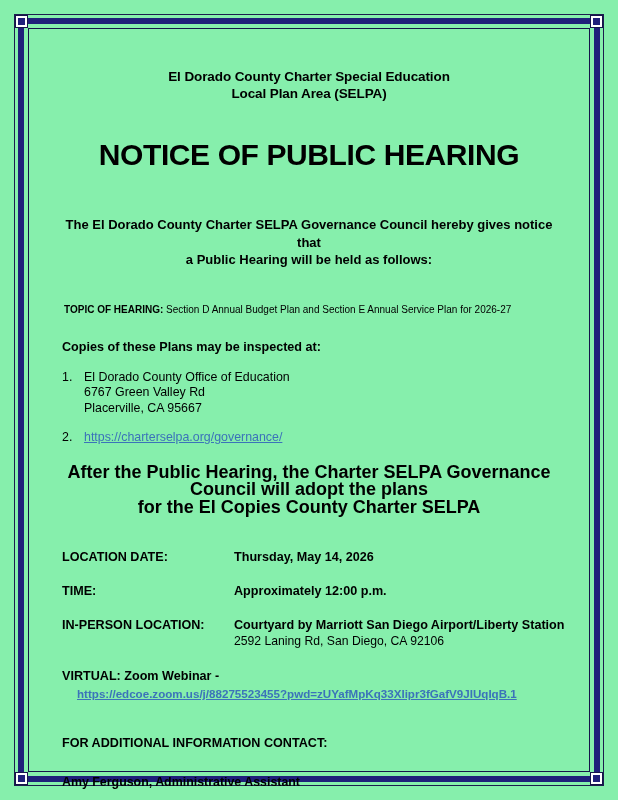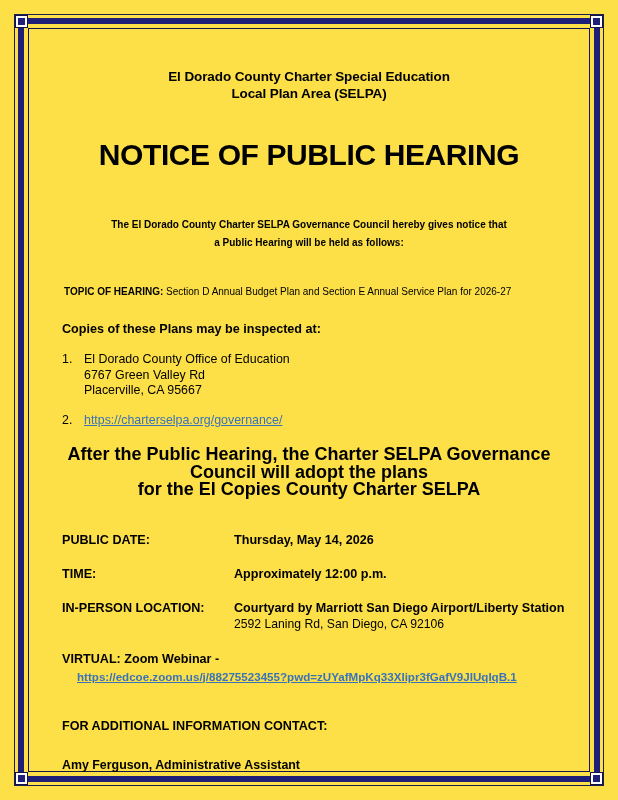--- a/index.html
+++ b/index.html
@@ -12,21 +12,21 @@
     height: 800px;
     overflow: hidden;
     font-family: "Liberation Sans", sans-serif;
     color: #000000;
   }
 
   .page {
     position: relative;
     width: 618px;
     height: 800px;
-    background: #fde047;
+    background: #86efac;
     box-sizing: border-box;
   }
 
   
   .frame-outer {
     position: absolute;
     left: 14px;
     top: 14px;
     right: 14px;
     bottom: 14px;
@@ -99,21 +99,21 @@
     font-weight: bold;
     font-size: 30px;
     line-height: 34px;
     margin: 36px 0 0 0;
     letter-spacing: -0.4px;
   }
 
   .intro {
     text-align: center;
     font-weight: bold;
-    font-size: 10px;
+    font-size: 13px;
     line-height: 17.5px;
     margin: 44px 14px 0 14px;
   }
 
   .topic {
     font-size: 10px;
     line-height: 17px;
     margin: 32px 0 0 16px;
   }
   .topic b { font-weight: bold; }
@@ -261,21 +261,21 @@
     </div>
 
     <div class="after">
       <div>After the Public Hearing, the Charter SELPA Governance Council will adopt the plans</div>
       <div>for the El Copies County Charter SELPA</div>
     </div>
 
     <div class="fields">
 
       <div class="field-row">
-        <div class="field-label">PUBLIC DATE:</div>
+        <div class="field-label">LOCATION DATE:</div>
         <div class="field-value">
           <span class="v-bold">Thursday, May 14, 2026</span>
         </div>
       </div>
 
       <div class="field-row">
         <div class="field-label">TIME:</div>
         <div class="field-value">
           <span class="v-bold">Approximately 12:00 p.m.</span>
         </div>

